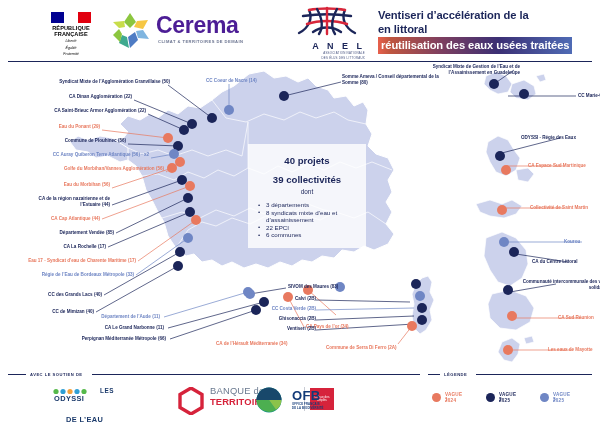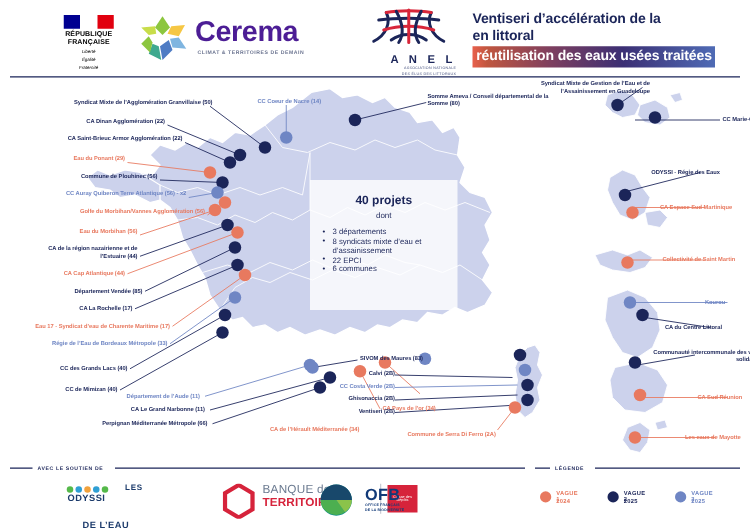--- a/index.html
+++ b/index.html
@@ -340,20 +340,21 @@
     <div class="lbl v1 l" style="left:512px;top:101px;">CA Espace Sud Martinique</div>
     <div class="lbl v1 l" style="left:514px;top:143px;">Collectivité de Saint Martin</div>
     <div class="lbl v3 l" style="left:548px;top:177px;">Kourou</div>
     <div class="lbl v2 l" style="left:516px;top:197px;">CA du Centre Littoral</div>
     <div class="lbl v2 r wrap" style="left:504px;top:217px;width:90px;">Communauté intercommunale des villes solidaires</div>
     <div class="lbl v1 l" style="left:542px;top:253px;">CA Sud Réunion</div>
     <div class="lbl v1 l" style="left:532px;top:285px;">Les eaux de Mayotte</div>
 
     <div class="statbox">
       <div class="big">40 projets</div>
+      <div class="big2">39 collectivités</div>
       <div class="dont">dont</div>
       <ul>
         <li>3 départements</li>
         <li>8 syndicats mixte d’eau et d’assainissement</li>
         <li>22 EPCI</li>
         <li>6 communes</li>
       </ul>
     </div>
   </div>
 

